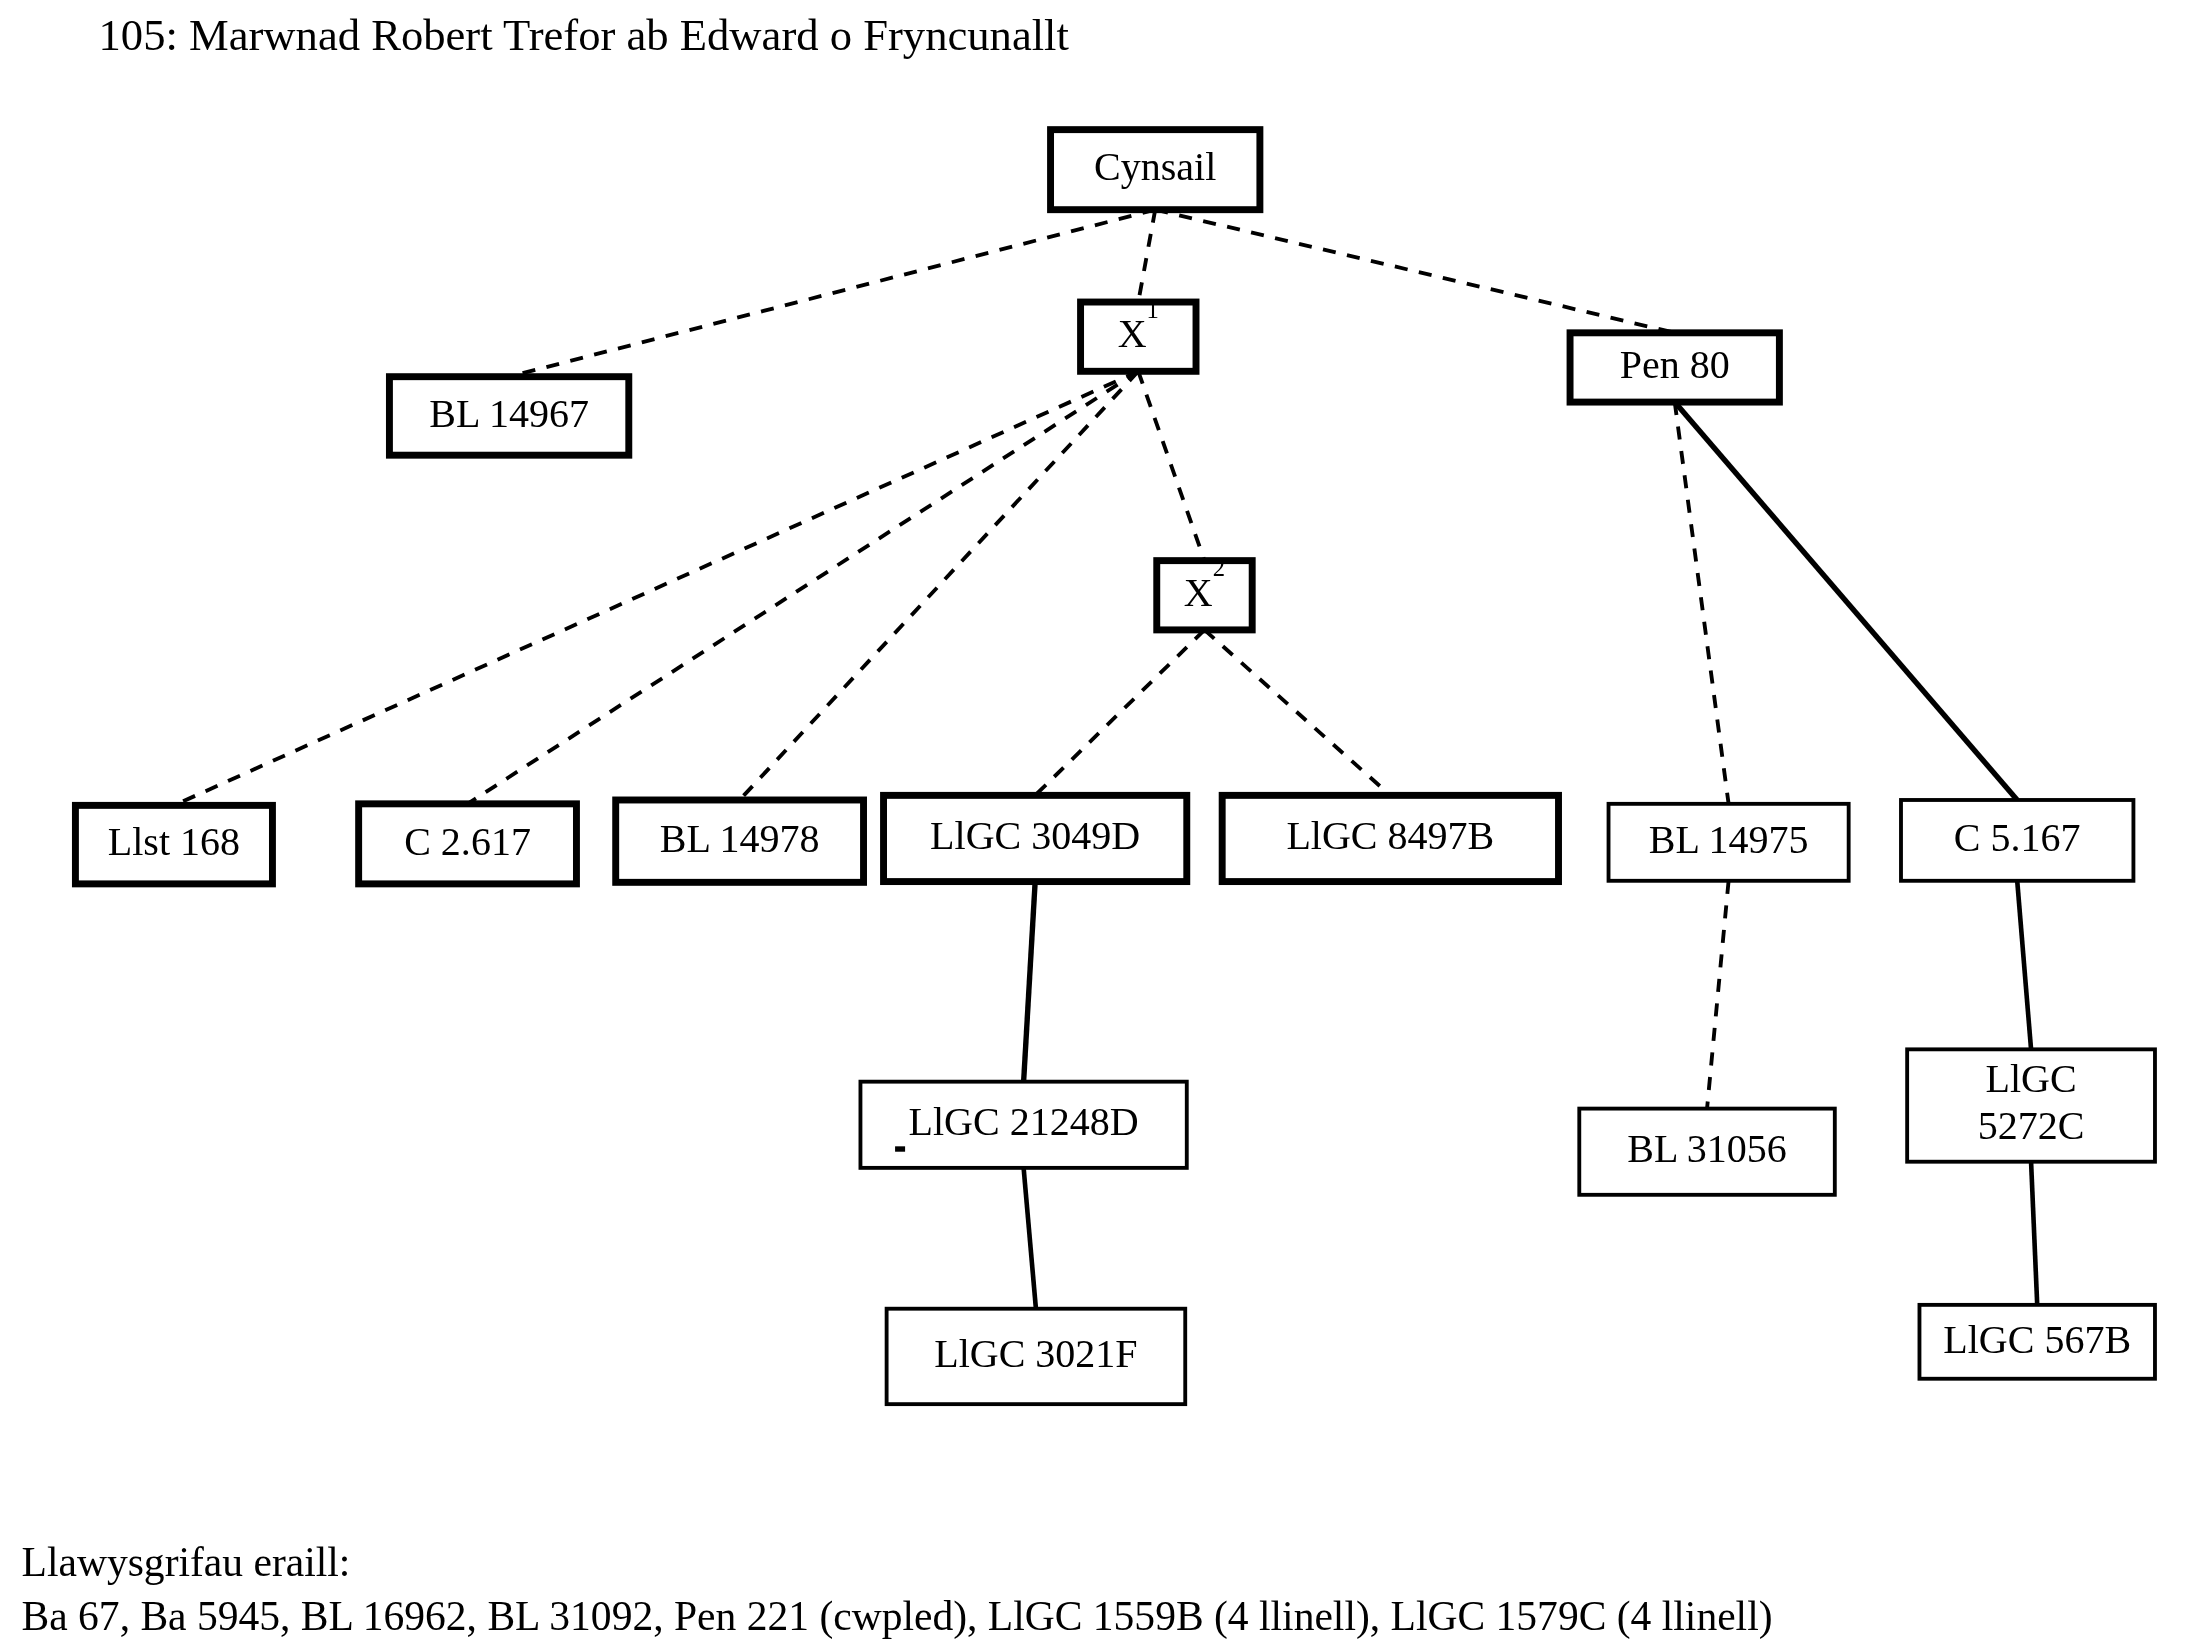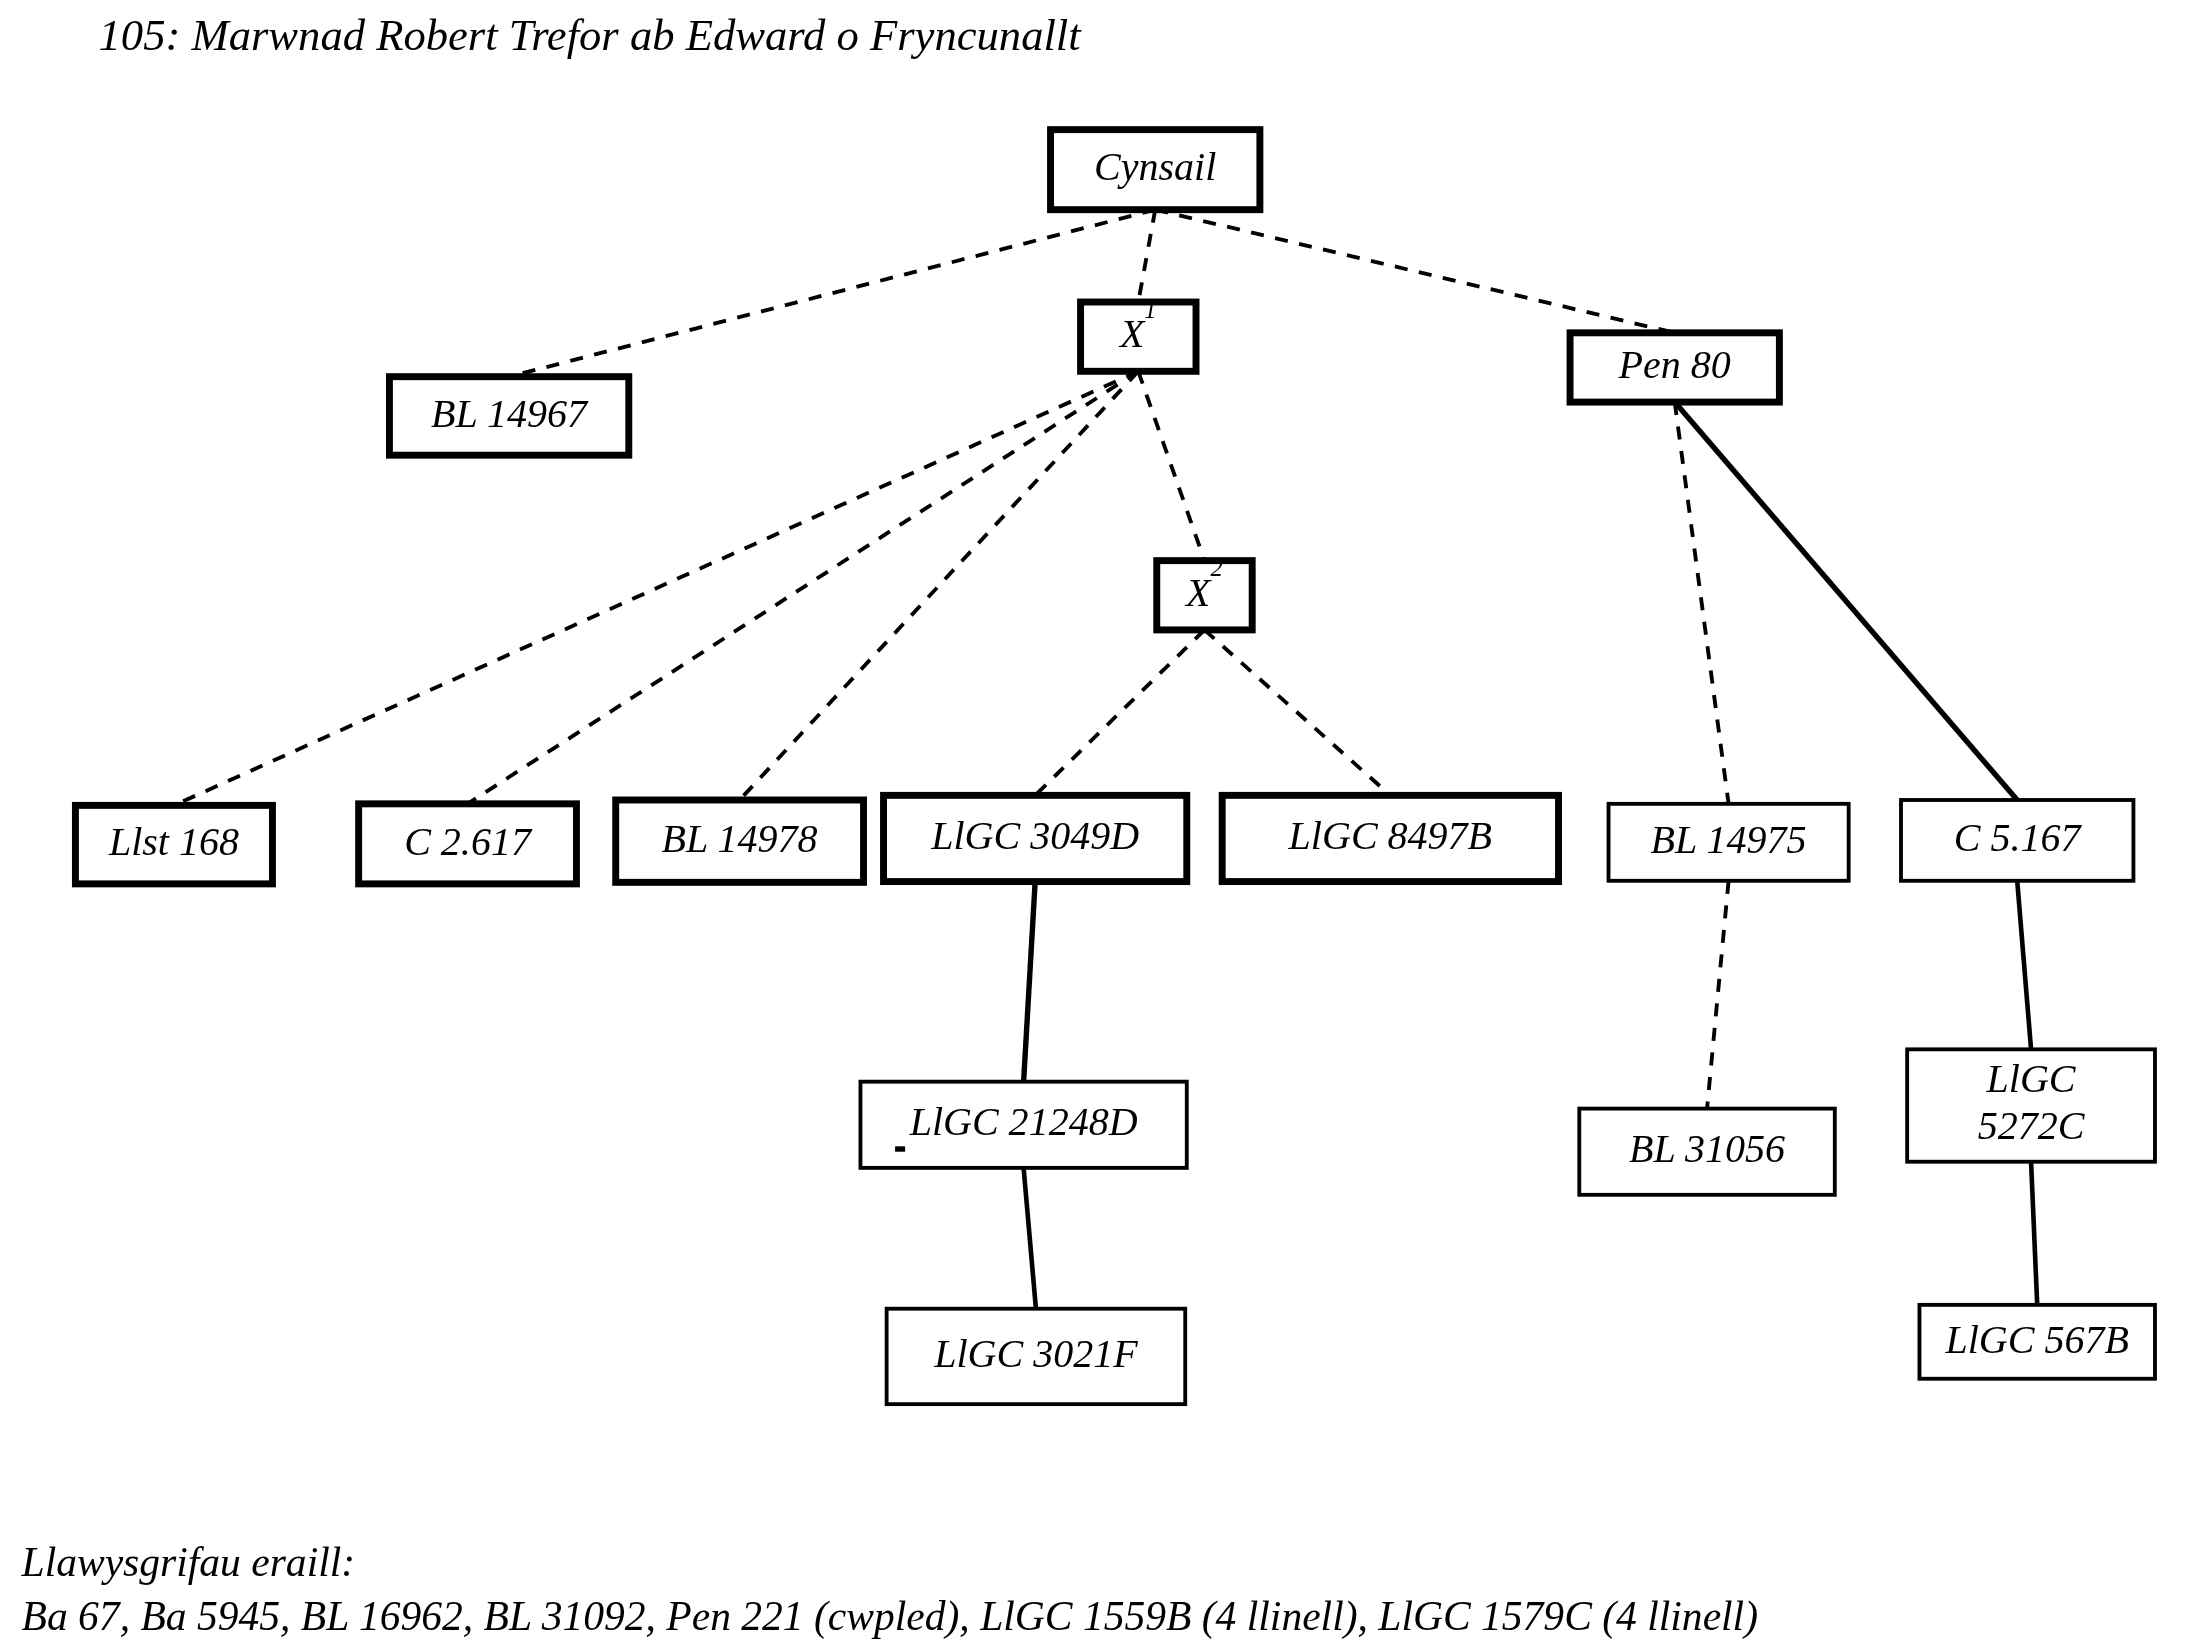--- a/index.html
+++ b/index.html
@@ -14,21 +14,20 @@
     color: #000000;
     position: relative;
     overflow: hidden;
   }
   #stemma-root {
     position: absolute;
     left: 0;
     top: 0;
     width: 2205px;
     height: 1650px;
-    font-style: italic;
   }
   svg#diagram {
     display: block;
     width: 2205px;
     height: 1650px;
   }
   .node-rect-thick {
     fill: #ffffff;
     stroke: #000000;
     stroke-width: 9;

